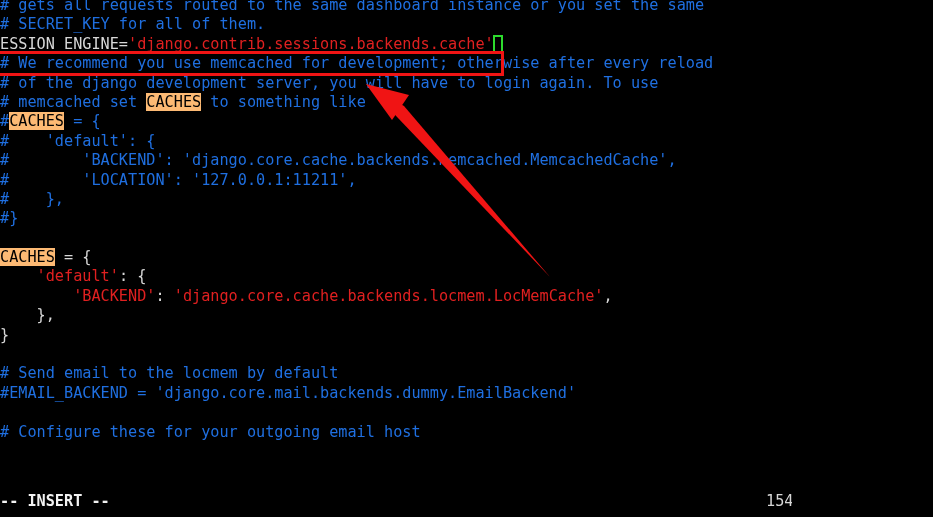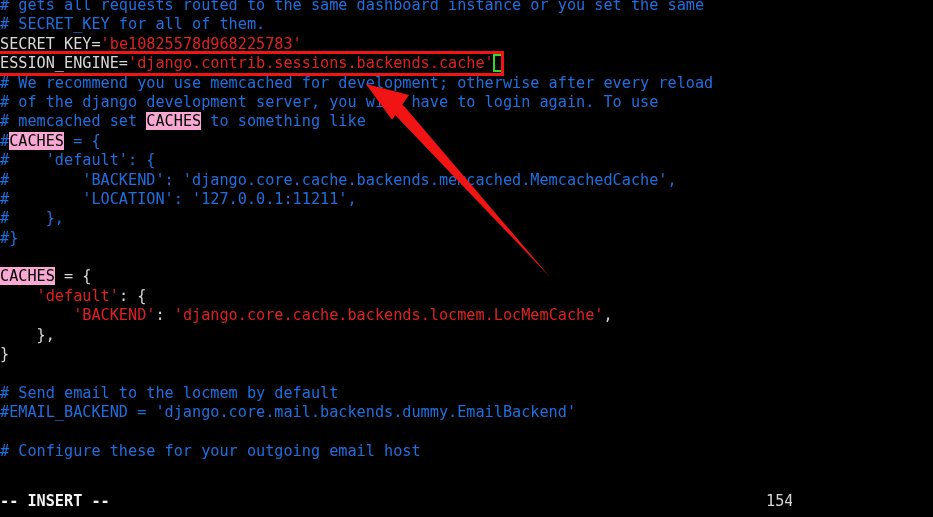--- a/index.html
+++ b/index.html
@@ -30,21 +30,21 @@
   .row {
     height: 19.4px;
     white-space: pre;
     color: #b0b0b0;
     position: relative;
   }
   .cmt   { color: #1f6fe0; }
   .ident { color: #d8d8d8; }
   .str   { color: #e02020; }
   .punct { color: #d8d8d8; }
-  .hl    { background: #f9a8d4; color: #000000; margin-top: 44px; }
+  .hl    { background: #fdba74; color: #000000; margin-top: 44px; }
   .cursorblk {
     display: inline-block;
     width: 8.3px;
     height: 16px;
     vertical-align: -3px;
     background: #000000;
     outline: 2px solid #2ddb2d;
     outline-offset: -1px;
   }
 
@@ -106,21 +106,20 @@
   }
 </style>
 </head>
 <body>
 
 <div id="screen">
 
   <div id="buffer">
       <div class="row"><span class="cmt"># gets all requests routed to the same dashboard instance or you set the same</span></div>
       <div class="row"><span class="cmt"># SECRET_KEY for all of them.</span></div>
-      <div class="row"><span class="ident">SECRET_KEY=</span><span class="str">'be10825578d968225783'</span></div>
       <div class="row"><span class="ident">ESSION_ENGINE=</span><span class="str">'django.contrib.sessions.backends.cache'</span><span class="cursorblk"></span></div>
       <div class="row"><span class="cmt"># We recommend you use memcached for development; otherwise after every reload</span></div>
       <div class="row"><span class="cmt"># of the django development server, you will have to login again. To use</span></div>
       <div class="row"><span class="cmt"># memcached set </span><span class="hl">CACHES</span><span class="cmt"> to something like</span></div>
       <div class="row"><span class="cmt">#</span><span class="hl">CACHES</span><span class="cmt"> = {</span></div>
       <div class="row"><span class="cmt">#    'default': {</span></div>
       <div class="row"><span class="cmt">#        'BACKEND': 'django.core.cache.backends.memcached.MemcachedCache',</span></div>
       <div class="row"><span class="cmt">#        'LOCATION': '127.0.0.1:11211',</span></div>
       <div class="row"><span class="cmt">#    },</span></div>
       <div class="row"><span class="cmt">#}</span></div>

